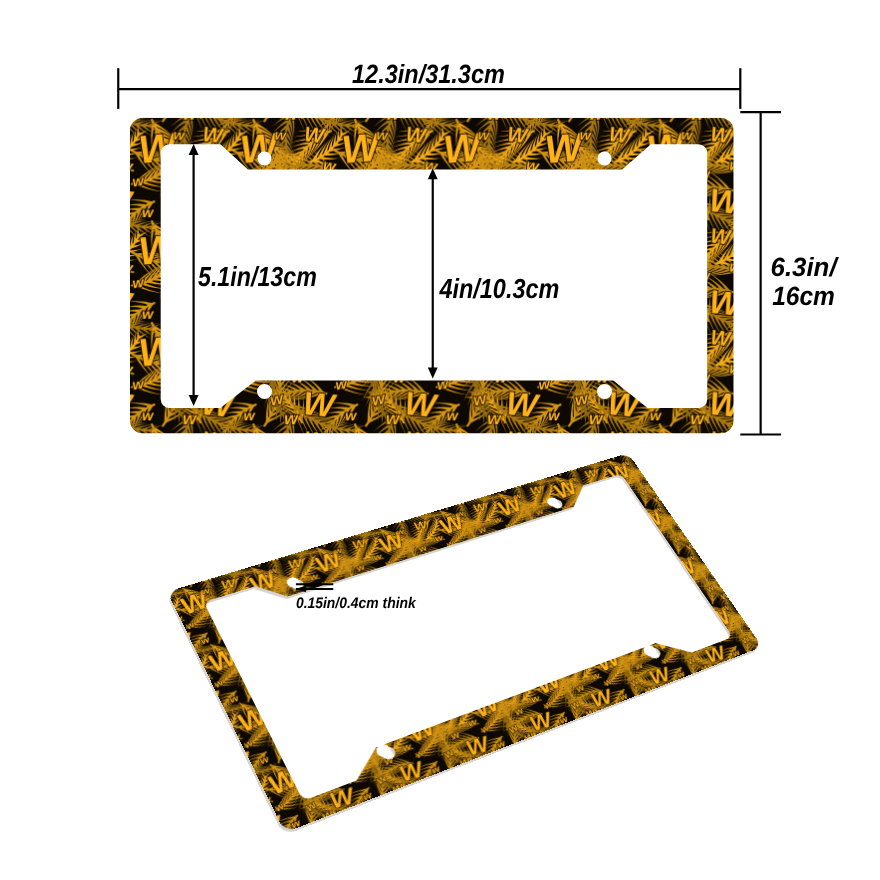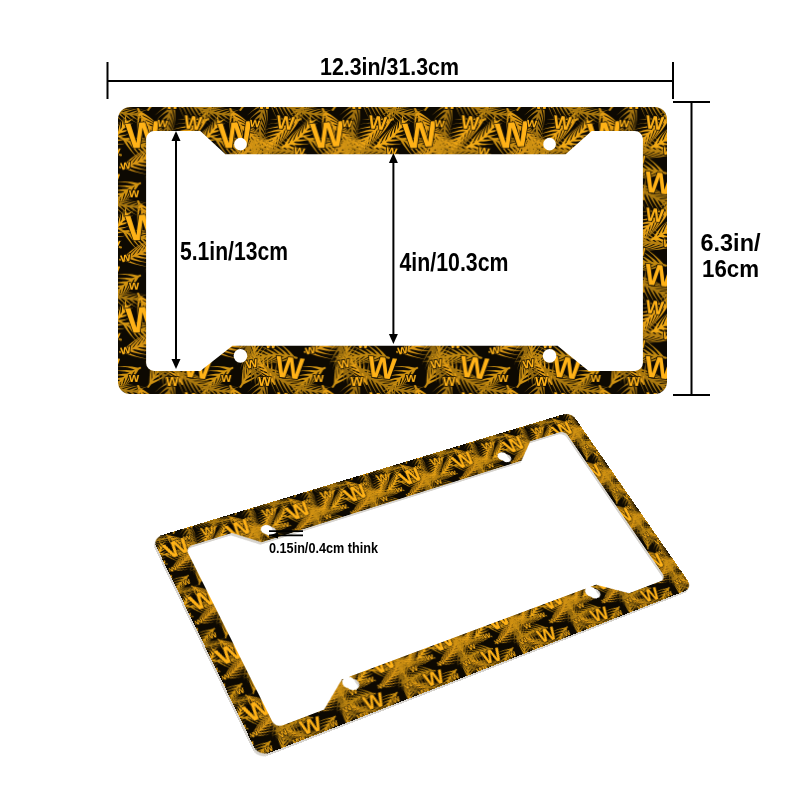--- a/index.html
+++ b/index.html
@@ -1,17 +1,17 @@
 <!DOCTYPE html>
 <html><head>
 <meta charset="utf-8">
 <style>
   html,body{margin:0;padding:0;background:#fff;width:800px;height:800px;overflow:hidden;
     font-family:"Liberation Sans",sans-serif;}
-  #stage{position:relative;width:800px;height:800px;}
+  #stage{position:relative;width:800px;height:800px;font-style:italic;}
   .abs{position:absolute;}
   #tilt, #tiltShadow{position:absolute;left:0;top:0;width:547px;height:286px;
     transform-origin:0 0;}
   #tilt{transform:matrix3d(0.939545,-0.105125,0.000000,0.000304,0.300504,0.550552,0.000000,-0.000284,0.000000,0.000000,1.000000,0.000000,152.000000,538.000000,0.000000,1.000000);}
   #tiltShadow{transform:matrix3d(0.939545,-0.105125,0.000000,0.000304,0.300504,0.550552,0.000000,-0.000284,0.000000,0.000000,1.000000,0.000000,150.800000,540.500000,0.000000,1.000000);}
 </style>
 </head>
 <body>
 <div id="stage">
 

